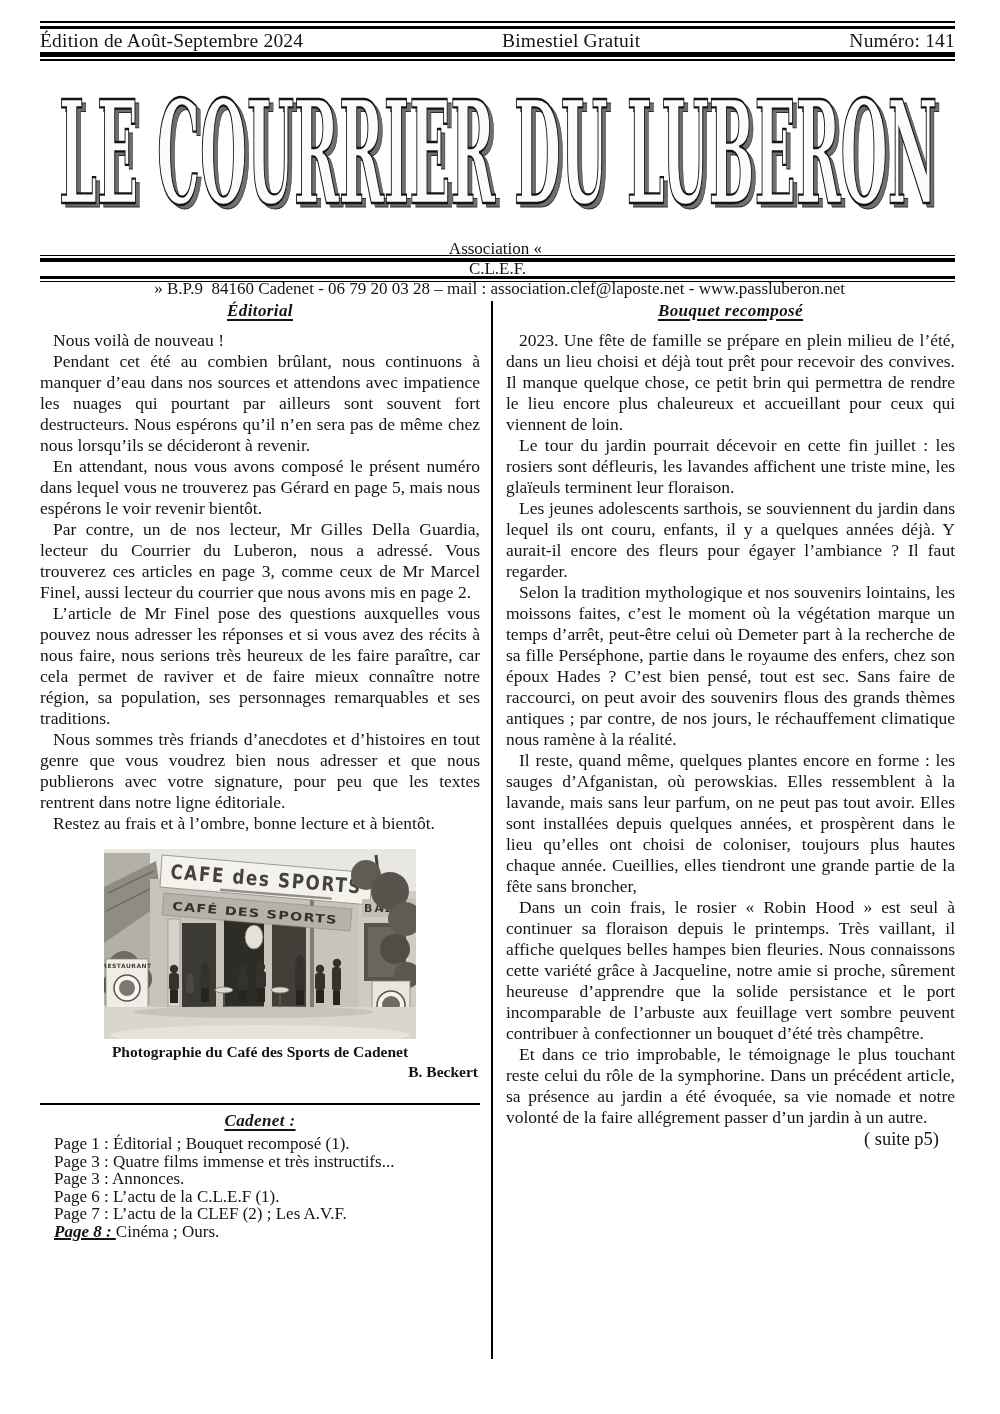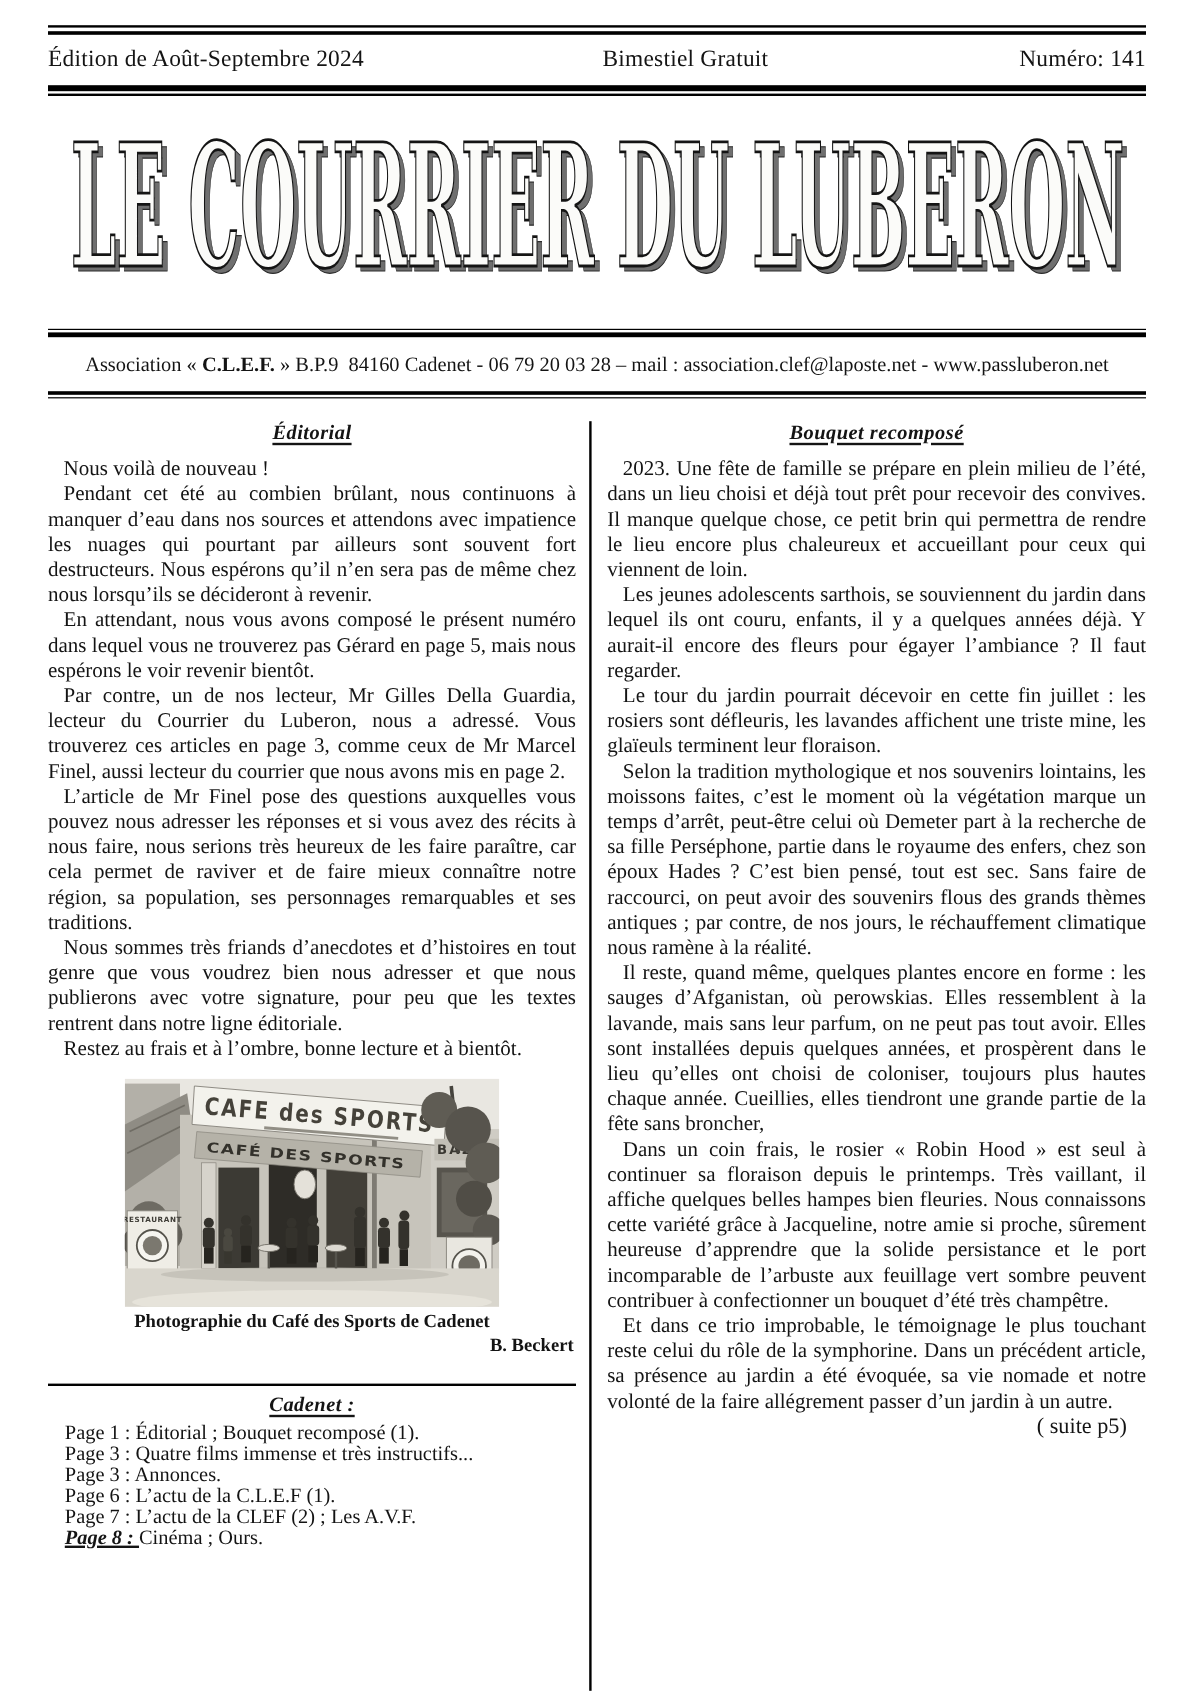--- a/index.html
+++ b/index.html
@@ -8,43 +8,43 @@
     width:1000px; height:1414px;
     font-family:"Liberation Serif", serif;
     color:#141414;
     overflow:hidden;
   }
   .page { position:relative; width:1000px; height:1414px; background:#fff; overflow:hidden; }
   .inner { margin:0 45px 0 40px; }
 
   
   .rule-top { margin-top:21px; height:8px; border-top:2px solid #000; border-bottom:3px solid #000; }
-  .header-row { position:relative; height:42px; display:flex; align-items:center; font-size:19.5px; letter-spacing:0.2px; }
+  .header-row { position:relative; height:23px; display:flex; align-items:center; font-size:19.5px; letter-spacing:0.2px; }
   .hdr-center { position:absolute; left:462px; }
   .hdr-right { margin-left:auto; }
   .rule-thick { height:5px; background:#000; }
   .rule-thin  { height:2px; background:#000; margin-top:2px; }
 
   
   .masthead { margin-top:30px; text-align:center; }
   .mast-svg { display:block; margin:0 auto; }
   .mast-shadow {
     font-family:"DejaVu Serif", serif; font-weight:bold; font-size:142px;
     fill:#6f6f6f; stroke:#2c2c2c; stroke-width:1;
   }
   .mast-main {
     font-family:"DejaVu Serif", serif; font-weight:bold; font-size:142px;
     fill:#fbfbf9; stroke:#141414; stroke-width:2.3;
   }
 
   
   .assoc-thin-top  { height:1px; background:#000; margin-top:42px; }
   .assoc-thick-top { height:4px; background:#000; margin-top:2px; }
-  .assoc-row { height:45px; display:flex; justify-content:center; align-items:center; font-size:17px; white-space:pre-wrap; }
-  .assoc-org { font-weight:bold; }
+  .assoc-row { height:14px; display:flex; justify-content:center; align-items:center; font-size:17px; white-space:pre-wrap;flex-direction:column; }
+  .assoc-org { font-weight:normal; }
   .assoc-thick-bot { height:3px; background:#000; }
   .assoc-thin-bot  { height:1px; background:#000; margin-top:2px; }
 
   
   .columns { display:flex; margin-top:19px; align-items:flex-start; }
   .col-left  { width:440px; flex:0 0 440px; }
   .divider   { width:2px; flex:0 0 2px; background:#000; height:1058px; margin-left:11px; }
   .col-right { flex:1; margin-left:13px; }
 
   .article-title {
@@ -240,22 +240,22 @@
             <li><span class="pg8">Page 8 : </span><span>Cinéma ; Ours.</span></li>
           </ul>
         </div>
       </section>
 
       <div class="divider"></div>
 
       <section class="col-right">
         <h2 class="article-title">Bouquet recomposé</h2>
         <p class="body-par">2023. Une fête  de famille se prépare en plein milieu de l’été, dans un lieu choisi et déjà tout prêt  pour recevoir des convives. Il manque quelque chose, ce petit brin qui permettra de rendre le lieu encore plus chaleureux et accueillant pour  ceux qui viennent de loin.</p>
+        <p class="body-par">Le tour du jardin  pourrait décevoir en cette fin juillet : les rosiers sont défleuris, les lavandes affichent une triste mine, les glaïeuls terminent leur floraison.</p>
         <p class="body-par">Les jeunes adolescents sarthois, se souviennent du jardin dans lequel ils ont couru, enfants, il y a quelques années déjà. Y aurait-il encore des fleurs pour égayer l’ambiance ? Il faut regarder.</p>
-        <p class="body-par">Le tour du jardin  pourrait décevoir en cette fin juillet : les rosiers sont défleuris, les lavandes affichent une triste mine, les glaïeuls terminent leur floraison.</p>
         <p class="body-par">Selon la tradition mythologique et nos souvenirs lointains, les moissons faites, c’est le moment où la végétation marque un temps d’arrêt, peut-être celui  où Demeter  part à la recherche de sa fille Perséphone, partie dans le royaume des enfers,  chez son époux Hades ? C’est bien  pensé,  tout est sec.  Sans faire de raccourci, on peut avoir des souvenirs flous des grands thèmes antiques ; par contre, de nos jours,  le réchauffement climatique nous ramène à la réalité.</p>
         <p class="body-par">Il  reste, quand même,  quelques plantes encore en forme : les sauges d’Afganistan, où perowskias. Elles ressemblent à la lavande,  mais sans leur parfum, on ne peut pas tout avoir. Elles  sont installées depuis quelques années, et  prospèrent dans le lieu qu’elles ont choisi de coloniser, toujours plus hautes chaque année. Cueillies, elles tiendront une grande partie de la fête sans broncher,</p>
         <p class="body-par">Dans un coin frais, le rosier « Robin Hood »  est seul à continuer sa floraison depuis le printemps. Très vaillant, il affiche quelques belles hampes bien fleuries. Nous connaissons cette variété grâce à Jacqueline, notre amie si proche, sûrement heureuse d’apprendre que la solide persistance et le port incomparable  de l’arbuste aux feuillage vert sombre peuvent contribuer à confectionner un bouquet d’été très champêtre.</p>
         <p class="body-par">Et   dans ce trio improbable, le témoignage le plus touchant reste celui du rôle de la symphorine. Dans un précédent article, sa présence au jardin a été évoquée, sa vie nomade   et notre volonté de la faire allégrement passer d’un jardin à un autre.</p>
         <div class="suite">( suite p5)</div>
       </section>
 
     </div>
   </div>
 </div>

